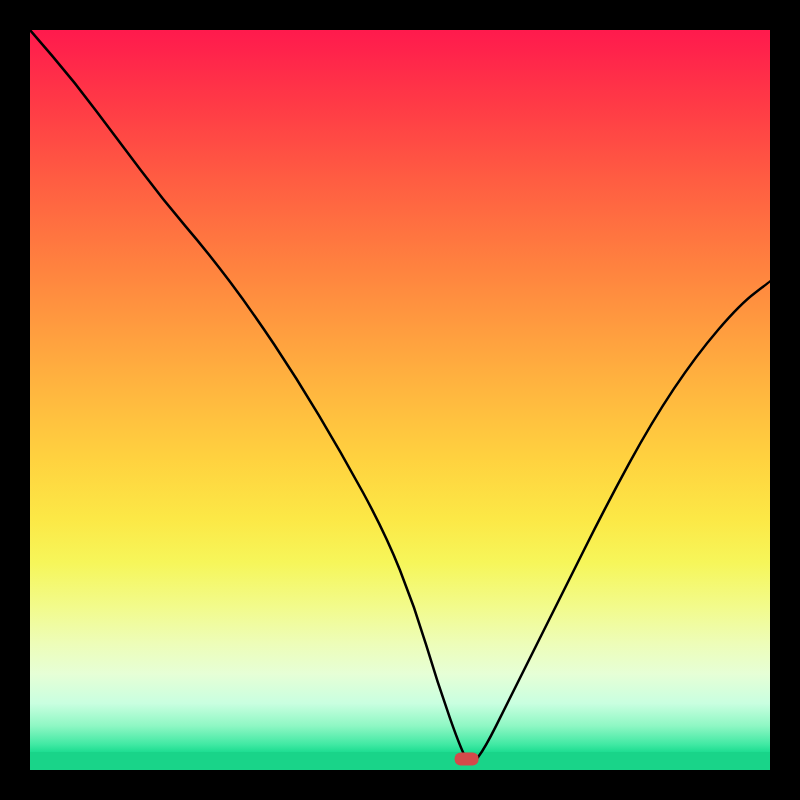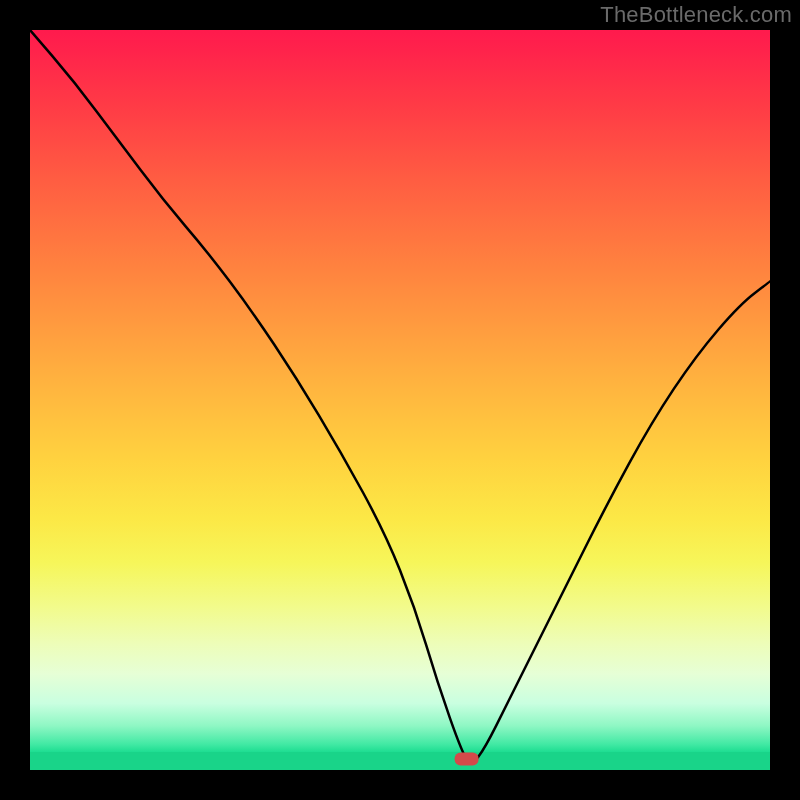--- a/index.html
+++ b/index.html
@@ -79,21 +79,20 @@
   }
   .marker {
     fill: #d44a4a;
   }
 </style>
 </head>
 <body>
 
 <div class="frame">
 
-  <div class="watermark">TheBottleneck.com</div>
 
   <div class="plot">
     <div class="gradient"></div>
     <div class="green-strip"></div>
 
     <svg class="svg-layer" viewBox="0 0 740 740" preserveAspectRatio="none">
       <path id="curve-path" class="curve" d="M 0 0 Q 0 0 22.2 25.899999999999977 Q 44.4 51.799999999999955 66.6 81.39999999999998 Q 88.8 111 111 140.59999999999997 Q 133.2 170.19999999999993 155.39999999999998 196.09999999999997 Q 177.6 222 199.8 251.6 Q 222 281.2 244.2 314.5 Q 266.4 347.79999999999995 288.6 384.79999999999995 Q 310.8 421.8 333 462.5 Q 355.2 503.2 370 540.2 Q 384.8 577.2 395.90000000000003 614.2 Q 407.00000000000006 651.2 419.95000000000005 688.2 Q 432.9 725.2 438.45 732.6 Q 444 740 466.20000000000005 695.6 Q 488.40000000000003 651.2 510.6 606.8 Q 532.8 562.4 555 518 Q 577.2 473.6 599.4000000000001 432.90000000000003 Q 621.6 392.20000000000005 643.8 358.9 Q 666 325.59999999999997 688.2 299.7 Q 710.4 273.8 725.2 262.7 T 740 251.59999999999997"></path>
       <rect id="marker-rect" class="marker" rx="6" ry="6" x="424.6" y="722.4" width="24" height="13"></rect>
     </svg>
   </div>

